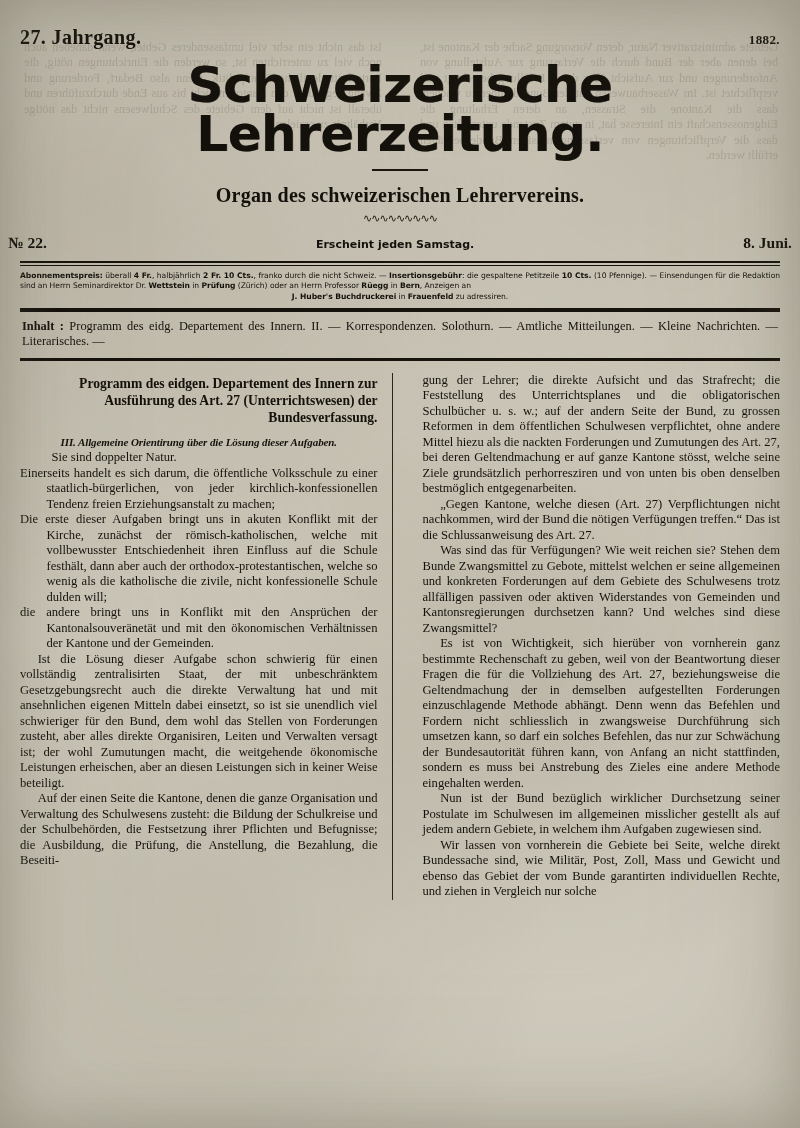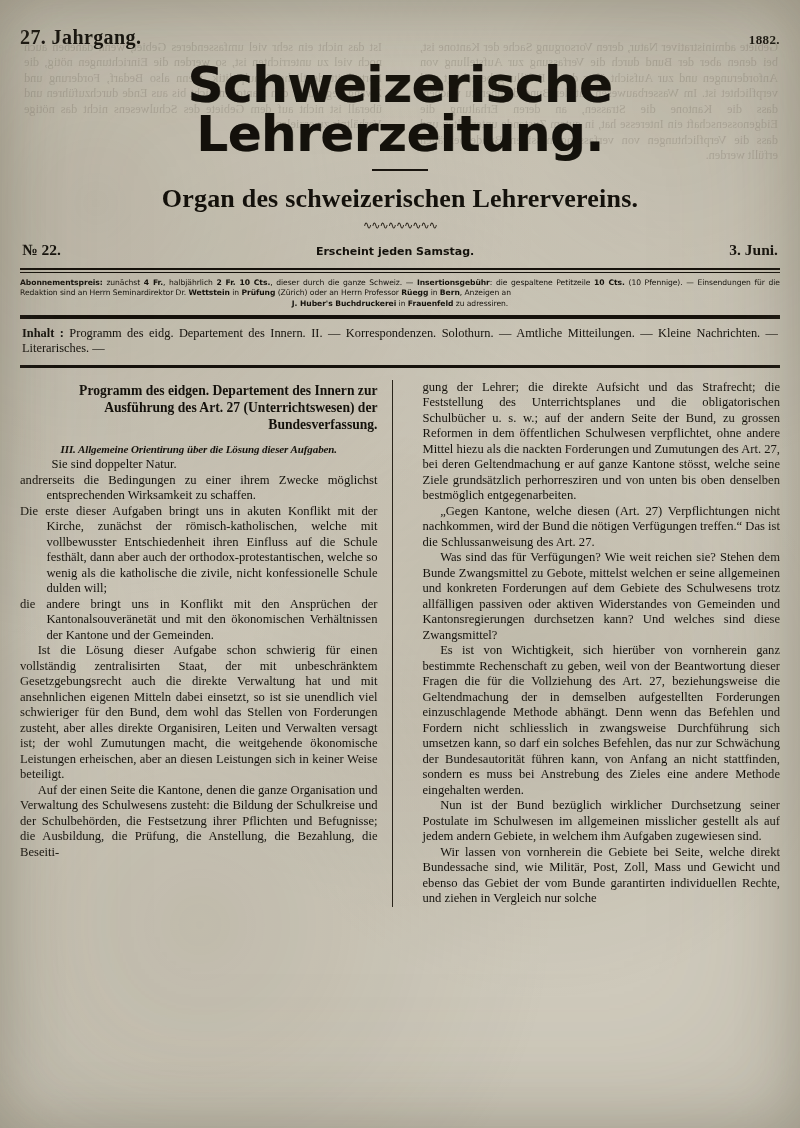--- a/index.html
+++ b/index.html
@@ -95,38 +95,38 @@
   .rule-short {
     width: 56px;
     height: 2px;
     background: #1a1610;
     margin: 10px auto 0;
   }
   .subtitle {
     text-align: center;
     font-family: "Liberation Serif", "DejaVu Serif", serif;
     font-weight: bold;
-    font-size: 26px;
+    font-size: 20px;
     margin-top: 13px;
     letter-spacing: .2px;
   }
   .squiggle {
     text-align: center;
     font-size: 11px;
     letter-spacing: -1px;
     color: #2a2319;
     margin-top: 5px;
     height: 12px;
     overflow: hidden;
   }
   .issuerow {
     display: flex;
     justify-content: space-between;
     align-items: baseline;
-    padding: 0 22px;
+    padding: 0 8px;
     margin-top: 10px;
     font-weight: bold;
   }
   .issue-no { font-size: 15.5px; }
   .issue-freq { font-size: 11px; font-family: "DejaVu Sans", "Liberation Sans", sans-serif; }
   .issue-date { font-size: 15.5px; }
 
   .rule-double {
     margin: 9px 20px 0;
     border-top: 2.5px solid #16120c;
@@ -235,47 +235,47 @@
 
     <div class="masthead">Schweizerische Lehrerzeitung.</div>
     <div class="rule-short"></div>
 
     <div class="subtitle">Organ des schweizerischen Lehrervereins.</div>
     <div class="squiggle">∿∿∿∿∿∿∿∿∿</div>
 
     <div class="issuerow">
       <div class="issue-no">№ 22.</div>
       <div class="issue-freq">Erscheint jeden Samstag.</div>
-      <div class="issue-date">3. Juni.</div>
+      <div class="issue-date">8. Juni.</div>
     </div>
 
     <div class="rule-double"></div>
 
     <div class="fineprint">
-      <b>Abonnementspreis:</b><span> zunächst </span><b>4 Fr.</b><span>, halbjährlich </span><b>2 Fr. 10 Cts.</b><span>, dieser durch die ganze Schweiz. — </span><b>Insertionsgebühr</b><span>: die gespaltene Petitzeile </span><b>10 Cts.</b><span> (10 Pfennige). —</span>
+      <b>Abonnementspreis:</b><span> überall </span><b>4 Fr.</b><span>, halbjährlich </span><b>2 Fr. 10 Cts.</b><span>, franko durch die nicht Schweiz. — </span><b>Insertionsgebühr</b><span>: die gespaltene Petitzeile </span><b>10 Cts.</b><span> (10 Pfennige). —</span>
       <span>Einsendungen für die Redaktion sind an Herrn Seminardirektor Dr. </span><b>Wettstein</b><span> in </span><b>Prüfung</b><span> (Zürich) oder an Herrn Professor </span><b>Rüegg</b><span> in </span><b>Bern</b><span>, Anzeigen an</span>
       <span class="ctr"><b>J. Huber's Buchdruckerei</b><span> in </span><b>Frauenfeld</b><span> zu adressiren.</span></span>
     </div>
 
     <div class="rule-heavy"></div>
 
     <div class="inhalt">
       <span class="lead">Inhalt :</span><span> Programm des eidg. Departement des Innern. II. — Korrespondenzen. Solothurn. — Amtliche Mitteilungen. — Kleine Nachrichten. — Literarisches. —</span>
     </div>
 
     <div class="rule-heavy2"></div>
 
     <div class="columns">
 
       <div class="col left">
         <div class="art-title">Programm des eidgen. Departement des Innern zur Ausführung des Art. 27 (Unterrichtswesen) der Bundesverfassung.</div>
         <div class="sec-head">III. Allgemeine Orientirung über die Lösung dieser Aufgaben.</div>
 
         <p class="para center-ish">Sie sind doppelter Natur.</p>
-        <p class="para hang-first">andrerseits die Bedingungen zu einer ihrem Zwecke möglichst entsprechenden Wirksamkeit zu schaffen.</p>
+        <p class="para hang-first">Einerseits handelt es sich darum, die öffentliche Volksschule zu einer staatlich-bürgerlichen, von jeder kirchlich-konfessionellen Tendenz freien Erziehungsanstalt zu machen;</p>
         <p class="para hang-first">Die erste dieser Aufgaben bringt uns in akuten Konflikt mit der Kirche, zunächst der römisch-katholischen, welche mit vollbewusster Entschiedenheit ihren Einfluss auf die Schule festhält, dann aber auch der orthodox-protestantischen, welche so wenig als die katholische die zivile, nicht konfessionelle Schule dulden will;</p>
         <p class="para hang-first">die andere bringt uns in Konflikt mit den Ansprüchen der Kantonalsouveränetät und mit den ökonomischen Verhältnissen der Kantone und der Gemeinden.</p>
         <p class="para">Ist die Lösung dieser Aufgabe schon schwierig für einen vollständig zentralisirten Staat, der mit unbeschränktem Gesetzgebungsrecht auch die direkte Verwaltung hat und mit ansehnlichen eigenen Mitteln dabei einsetzt, so ist sie unendlich viel schwieriger für den Bund, dem wohl das Stellen von Forderungen zusteht, aber alles direkte Organisiren, Leiten und Verwalten versagt ist; der wohl Zumutungen macht, die weitgehende ökonomische Leistungen erheischen, aber an diesen Leistungen sich in keiner Weise beteiligt.</p>
         <p class="para">Auf der einen Seite die Kantone, denen die ganze Organisation und Verwaltung des Schulwesens zusteht: die Bildung der Schulkreise und der Schulbehörden, die Festsetzung ihrer Pflichten und Befugnisse; die Ausbildung, die Prüfung, die Anstellung, die Bezahlung, die Beseiti-</p>
       </div>
 
       <div class="col right">
         <p class="para noindent">gung der Lehrer; die direkte Aufsicht und das Strafrecht; die Feststellung des Unterrichtsplanes und die obligatorischen Schulbücher u. s. w.; auf der andern Seite der Bund, zu grossen Reformen in dem öffentlichen Schulwesen verpflichtet, ohne andere Mittel hiezu als die nackten Forderungen und Zumutungen des Art. 27, bei deren Geltendmachung er auf ganze Kantone stösst, welche seine Ziele grundsätzlich perhorresziren und von unten bis oben denselben bestmöglich entgegenarbeiten.</p>
         <p class="para">„Gegen Kantone, welche diesen (Art. 27) Verpflichtungen nicht nachkommen, wird der Bund die nötigen Verfügungen treffen.“ Das ist die Schlussanweisung des Art. 27.</p>
         <p class="para">Was sind das für Verfügungen? Wie weit reichen sie? Stehen dem Bunde Zwangsmittel zu Gebote, mittelst welchen er seine allgemeinen und konkreten Forderungen auf dem Gebiete des Schulwesens trotz allfälligen passiven oder aktiven Widerstandes von Gemeinden und Kantonsregierungen durchsetzen kann? Und welches sind diese Zwangsmittel?</p>

